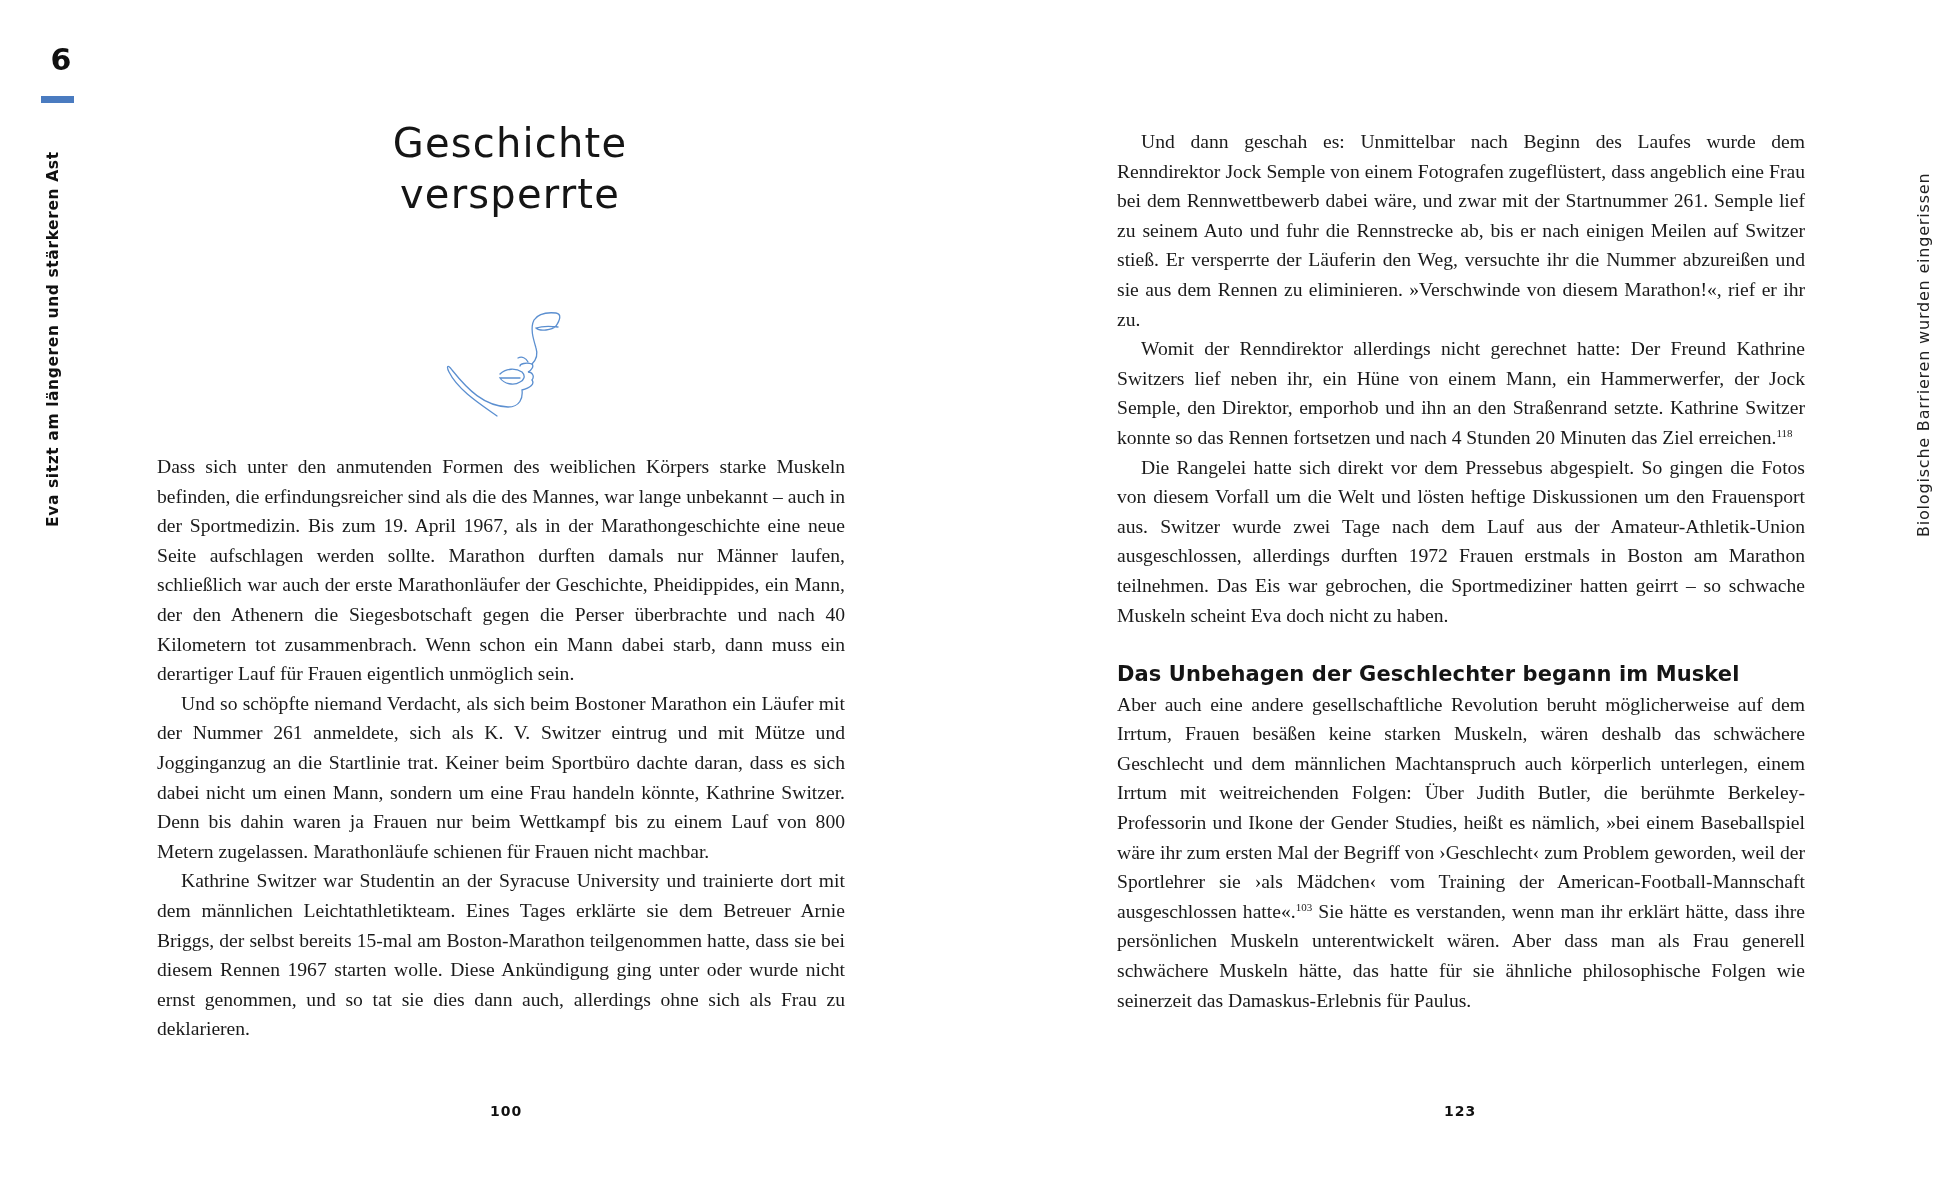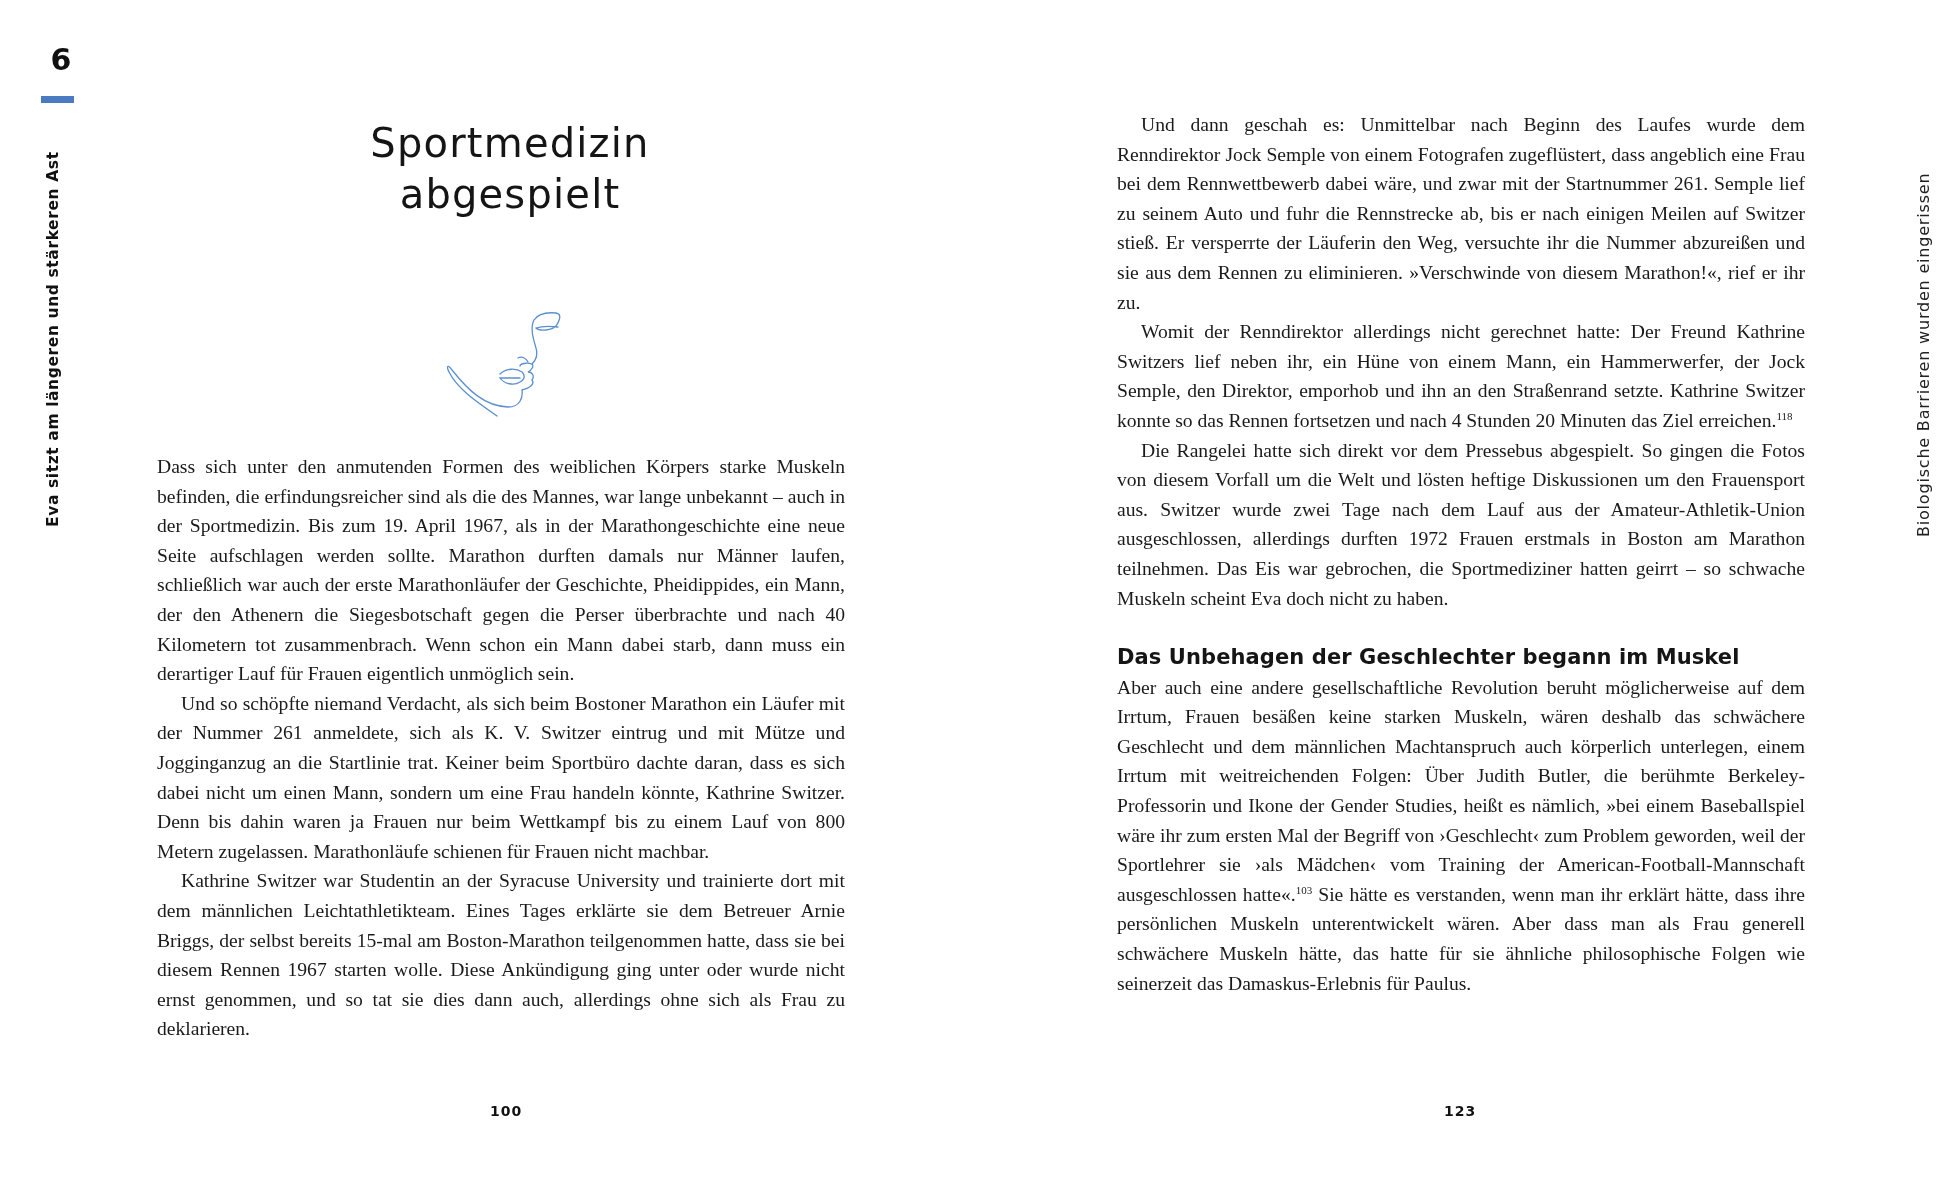--- a/index.html
+++ b/index.html
@@ -31,21 +31,21 @@
     font-family: "DejaVu Sans", sans-serif; font-size: 40px; line-height: 51px; letter-spacing: 1.2px;
     color: #151515; font-weight: normal;
   }
   .illustration { position: absolute; left: 440px; top: 300px; width: 160px; height: 130px; }
 
   .body-text {
     position: absolute; font-family: "Liberation Serif", "DejaVu Serif", serif; font-size: 19.6px;
     line-height: 29.6px; text-align: justify; color: #1a1a1a; width: 688px;
   }
   .body-left { left: 157px; top: 452px; }
-  .body-right { left: 1117px; top: 110px; }
+  .body-right { left: 1117px; top: 127px; }
   .body-text p { margin: 0; }
   .body-text p.indent { text-indent: 24px; }
   .body-text sup { font-size: 11px; line-height: 0; vertical-align: 7px; }
   .section-heading {
     font-family: "DejaVu Sans", sans-serif; font-size: 21px; line-height: 29.6px; margin: 0;
     margin-top: 30px; font-weight: 700; color: #151515; letter-spacing: 0.1px;
   }
 
   .page-number {
     position: absolute; top: 1103px; font-family: "DejaVu Sans", sans-serif; font-weight: bold;
@@ -56,22 +56,22 @@
 </style>
 </head>
 <body>
 
 <div class="page page-left">
   <div class="chapter-num">6</div>
   <div class="chapter-bar"></div>
   <div class="running-left">Eva sitzt am längeren und stärkeren Ast</div>
 
   <h1 class="chapter-title" style="margin:0;">
-    <div>Sportmedizin</div>
-    <div>abgespielt</div>
+    <div>Geschichte</div>
+    <div>versperrte</div>
   </h1>
 
   <svg class="illustration" viewBox="0 0 160 130" fill="none" stroke="#5b8fd0" stroke-width="1.3" stroke-linecap="round">
     <path d="M57 116 C40 104 18 90 9 72 C6 66 8 64 12 70 C28 90 44 106 68 107 C80 107 83 98 82 90 C90 88 95 84 92 80 C95 76 92 72 88 72 C92 70 94 66 92 64 C86 62 80 64 80 66"></path>
     <path d="M60 74 C66 68 76 68 82 72 C86 76 84 80 80 82 C74 86 64 84 60 78 C64 78 72 78 80 78"></path>
     <path d="M92 64 C96 60 98 54 96 48 C93 38 90 28 94 20 C98 14 106 12 116 13 C122 14 120 20 116 26 C112 30 100 32 96 28 C102 26 110 26 118 27"></path>
     <path d="M78 58 C82 56 86 58 88 62"></path>
   </svg>
 
   <div class="body-text body-left">

